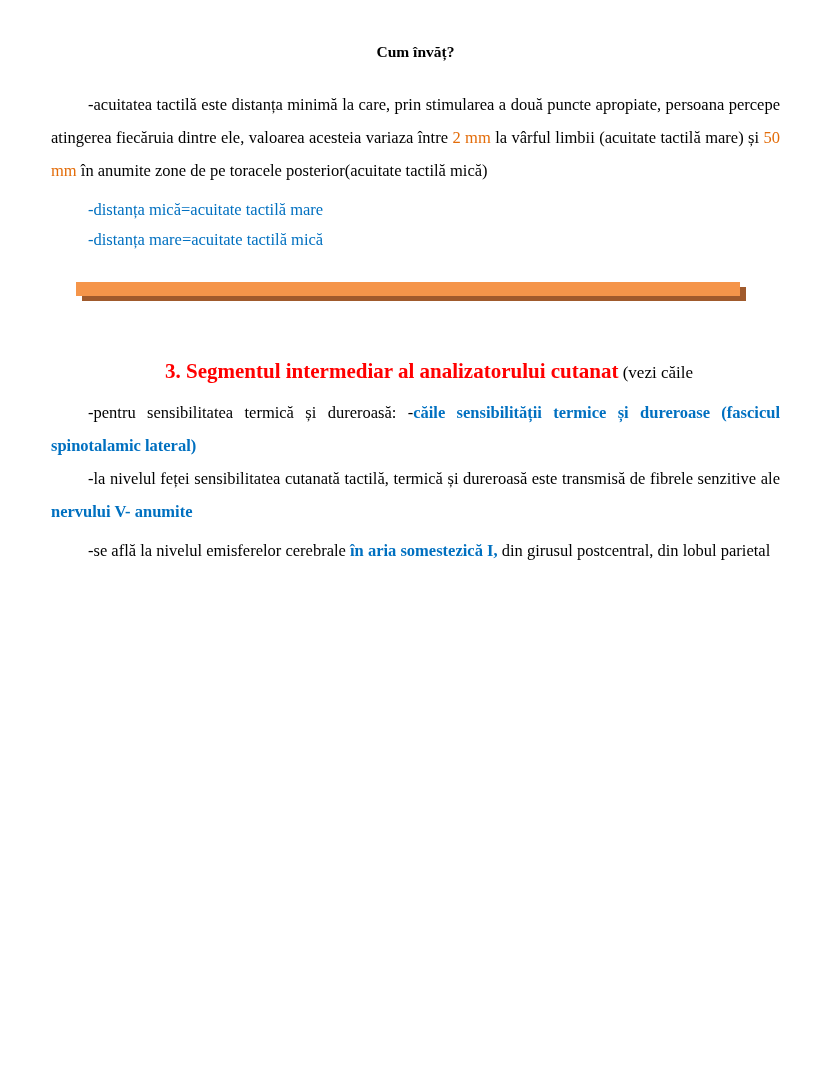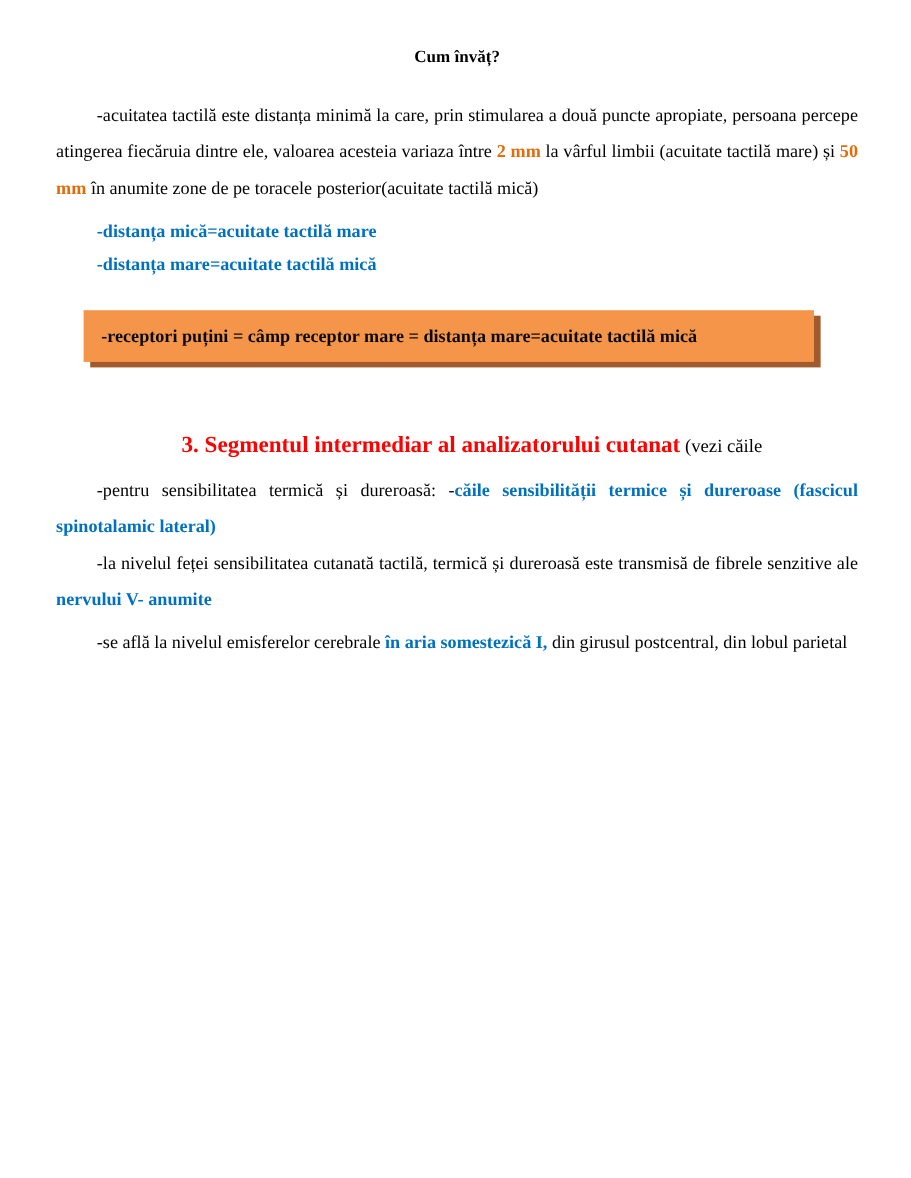--- a/index.html
+++ b/index.html
@@ -24,25 +24,25 @@
     line-height:20px;
   }
   .body-para {
     font-size:16.5px;
     line-height:33px;
     text-align:justify;
     text-indent:37px;
   }
   .para-first { margin-top:26px; }
   .after-heading { margin-top:6px; }
-  .orange-hl { color:var(--orange); font-weight:bold; }
+  .orange-hl { color:var(--orange); font-weight:normal; }
   .blue-hl { color:var(--blue); font-weight:bold; }
   .blue-notes { margin-top:8px; }
   .blue-note {
-    font-size:16.5px; font-weight:bold;
+    font-size:16.5px; font-weight:normal;
     color:var(--blue);
     line-height:30px;
     margin-left:37px;
   }
   .orange-box {
     margin-top:27px;
     margin-left:25px;
     width:664px;
     background:var(--box_bg);
     box-shadow:6px 5px 0 var(--box_shadow);
@@ -80,21 +80,20 @@
   <div class="doc-header">Cum învăț?</div>
 
   <p class="body-para para-first"><span>-acuitatea tactilă este distanța minimă la care, prin stimularea a două puncte apropiate, persoana percepe atingerea fiecăruia dintre ele, valoarea acesteia variaza între </span><span class="orange-hl">2 mm</span><span> la vârful limbii (acuitate tactilă mare) și </span><span class="orange-hl">50 mm</span><span> în anumite zone de pe toracele posterior(acuitate tactilă mică)</span></p>
 
   <div class="blue-notes">
     <p class="blue-note">-distanța mică=acuitate tactilă mare</p>
     <p class="blue-note">-distanța mare=acuitate tactilă mică</p>
   </div>
 
   <div class="orange-box">
-    <div class="box-line">-receptori puțini = câmp receptor mare = distanța mare=acuitate tactilă mică</div>
   </div>
 
   <div class="section-heading"><span class="section-title">3. Segmentul intermediar al analizatorului cutanat</span><span> (vezi căile</span><br></div>
 
   <p class="body-para after-heading"><span>-pentru sensibilitatea termică și dureroasă: -</span><span class="blue-hl">căile sensibilității termice și dureroase (fascicul spinotalamic lateral)</span></p>
 
 
   <p class="body-para"><span>-la nivelul feței sensibilitatea cutanată tactilă, termică și dureroasă este transmisă de fibrele senzitive ale </span><span class="blue-hl">nervului V- anumite</span></p>
 
 

